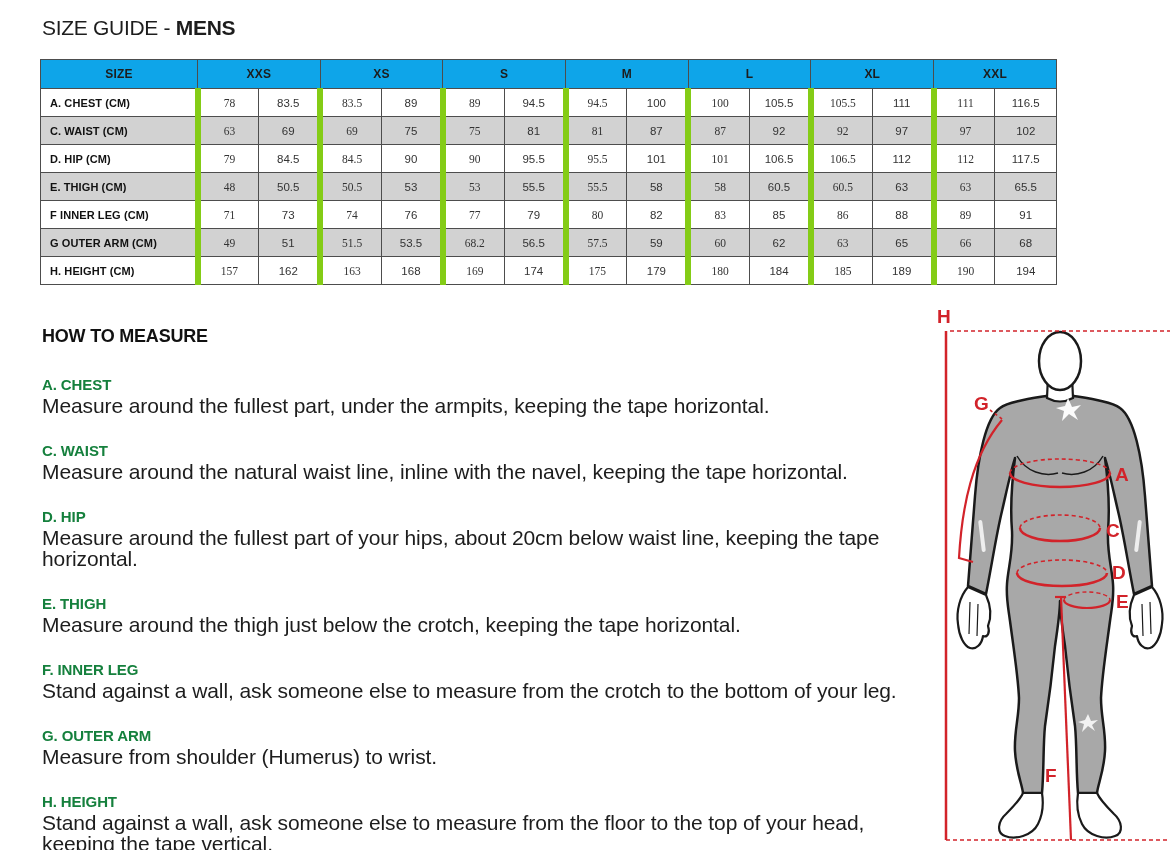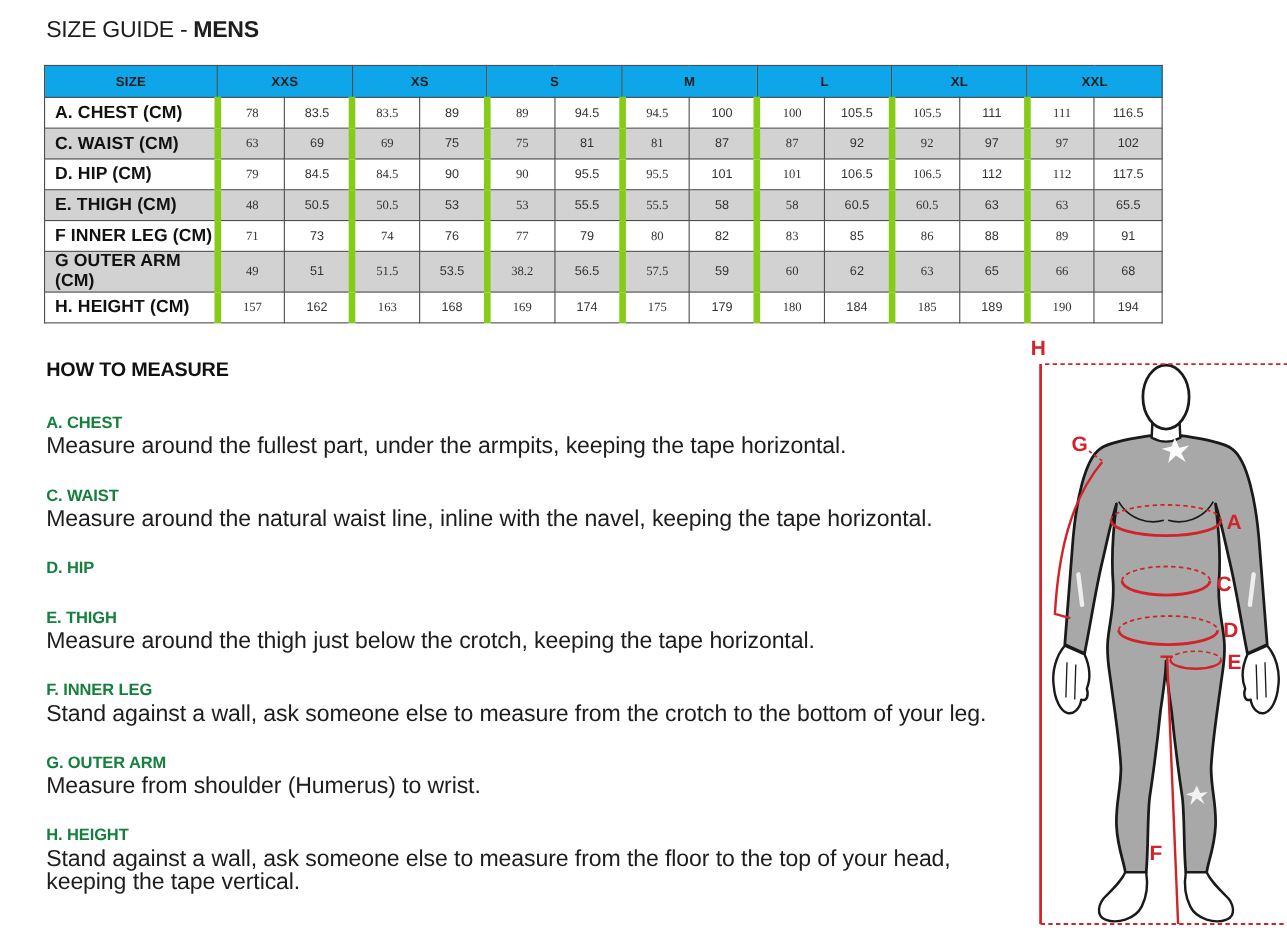--- a/index.html
+++ b/index.html
@@ -13,21 +13,21 @@
   .page-title b { font-weight:700; }
 
   
   table.size-table { position:absolute; left:40px; top:59px; width:1017px;
     border-collapse:collapse; table-layout:fixed; }
   table.size-table th, table.size-table td { border:1px solid #4d4d4d; text-align:center; }
   table.size-table thead th { background:#0ea5e9; height:29px; font-size:12px;
     font-weight:700; color:#1d1d1d; letter-spacing:0.2px; }
   table.size-table tbody td { height:28px; font-size:11.5px; color:#333; background:#fff; }
   table.size-table tbody td.lbl { text-align:left; padding-left:9px; font-weight:700;
-    color:#111; font-size:16px; letter-spacing:0.1px; }
+    color:#111; font-size:11px; letter-spacing:0.1px; }
   table.size-table tbody tr.alt td { background:#d2d2d2; }
   table.size-table tbody td.val { border-left:1px solid #9a9a9a; }
   table.size-table tbody td.val.grp { border-left:6px solid #84cc16;font-family:Liberation Serif, serif; }
 
   
   .how-to { position:absolute; left:42px; top:326px; width:860px; }
   .how-to h2 { font-size:18px; font-weight:700; letter-spacing:-0.2px; color:#111;
     margin-bottom:28px; }
   .measure-section { margin-bottom:25px; }
   .measure-section h3 { font-size:15px; font-weight:700; color:#15803d;
@@ -162,21 +162,21 @@
           <td class="val">88</td>
           <td class="val grp">89</td>
           <td class="val">91</td>
         </tr>
         <tr class="alt">
           <td class="lbl">G OUTER ARM (CM)</td>
           <td class="val grp">49</td>
           <td class="val">51</td>
           <td class="val grp">51.5</td>
           <td class="val">53.5</td>
-          <td class="val grp">38.2</td>
+          <td class="val grp">68.2</td>
           <td class="val">56.5</td>
           <td class="val grp">57.5</td>
           <td class="val">59</td>
           <td class="val grp">60</td>
           <td class="val">62</td>
           <td class="val grp">63</td>
           <td class="val">65</td>
           <td class="val grp">66</td>
           <td class="val">68</td>
         </tr>
@@ -206,20 +206,21 @@
         <div class="measure-section">
           <h3>A. CHEST</h3>
           <p>Measure around the fullest part, under the armpits, keeping the tape horizontal.</p>
         </div>
         <div class="measure-section">
           <h3>C. WAIST</h3>
           <p>Measure around the natural waist line, inline with the navel, keeping the tape horizontal.</p>
         </div>
         <div class="measure-section">
           <h3>D. HIP</h3>
+          <p>Measure around the fullest part of your hips, about 20cm below waist line, keeping the tape horizontal.</p>
         </div>
         <div class="measure-section">
           <h3>E. THIGH</h3>
           <p>Measure around the thigh just below the crotch, keeping the tape horizontal.</p>
         </div>
         <div class="measure-section">
           <h3>F. INNER LEG</h3>
           <p>Stand against a wall, ask someone else to measure from the crotch to the bottom of your leg.</p>
         </div>
         <div class="measure-section">

